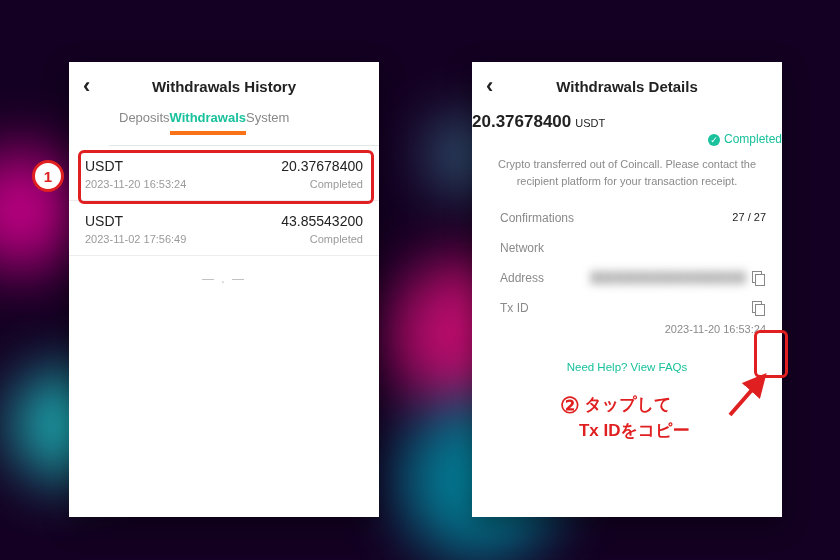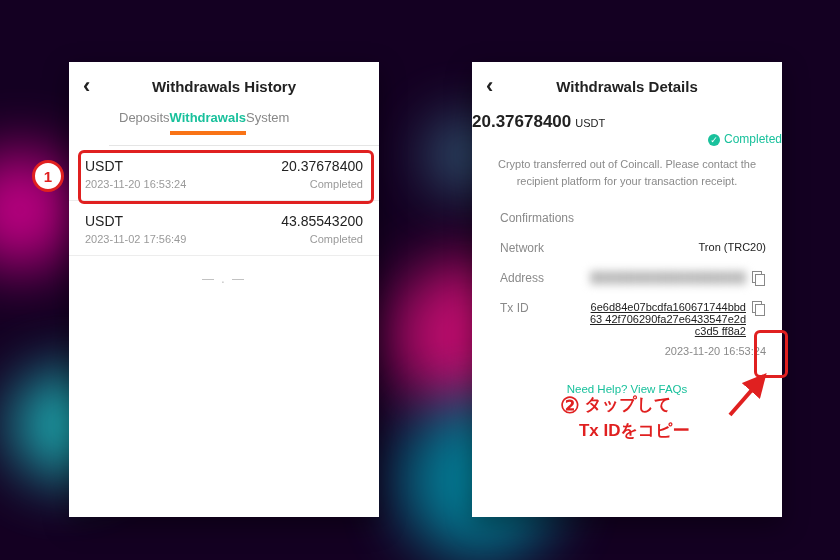--- a/index.html
+++ b/index.html
@@ -130,33 +130,32 @@
   <div class="amtline">
     <span>20.37678400</span><span class="cur">USDT</span>
   </div>
   <div class="stline">
     <span class="check">✓</span><span>Completed</span>
   </div>
   <div class="desc">Crypto transferred out of Coincall. Please contact the recipient platform for your transaction receipt.</div>
 
   <div class="kv">
     <span class="k">Confirmations</span>
+    <span class="v">27 / 27</span>
   </div>
   <div class="kv">
     <span class="k">Network</span>
-    <span class="v">Tron (TRC20)</span>
   </div>
   <div class="kv">
     <span class="k">Address</span>
     <span class="v blurred">████████████████████</span>
     <span class="copy"></span>
   </div>
   <div class="kv">
     <span class="k">Tx ID</span>
-    <span class="v" style="text-decoration:underline">6e6d84e07bcdfa160671744bbd63 42f706290fa27e6433547e2dc3d5 ff8a2</span>
     <span class="copy"></span>
   </div>
   <div class="kv" style="padding-top:0">
     <span class="k"></span>
     <span class="v" style="color:#8a8a8a">2023-11-20 16:53:24</span>
   </div>
 
   <div class="faq">Need Help? View FAQs</div>
 </div>
 

